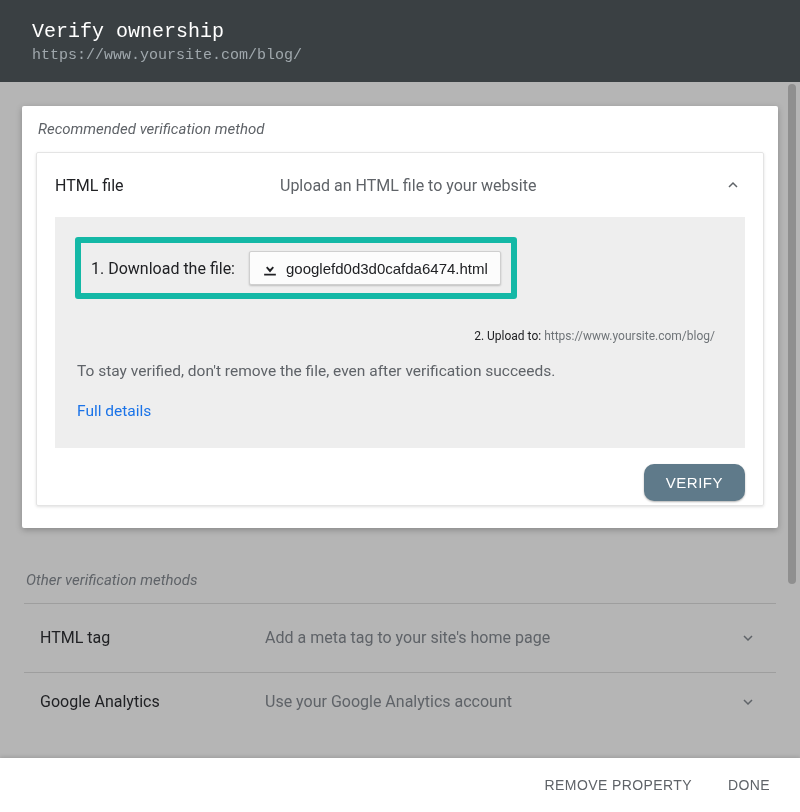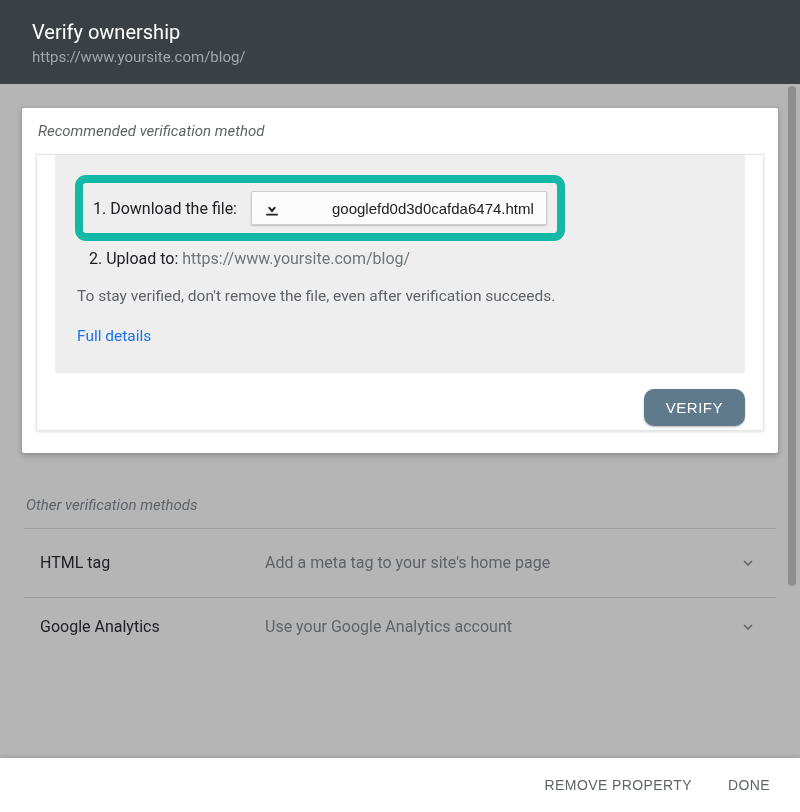--- a/index.html
+++ b/index.html
@@ -9,20 +9,21 @@
       width: 800px;
       height: 812px;
       overflow: hidden;
       position: relative;
     }
 
     
     .header {
       background: #3a4043;
       padding: 20px 32px 18px;
+      font-family: Liberation Mono, monospace;
     }
     .header-title {
       color: #fff;
       font-size: 20px;
       font-weight: 400;
       margin-bottom: 4px;
     }
     .header-url {
       color: #a0a8ad;
       font-size: 15px;
@@ -94,50 +95,50 @@
     .chevron svg { width: 16px; height: 16px; }
 
     .method-body {
       background: #eeeeee;
       margin: 0 18px 0 18px;
       padding: 20px 20px 28px;
     }
     .hl-row {
       display: flex;
       align-items: center;
-      border: 8px solid #14b8a6;
+      border: 6px solid #14b8a6;
       padding: 8px 10px;
-      margin-bottom: 4px;
+      margin-bottom: 26px;
       width: fit-content;
-      border-radius: 11px;
+      border-radius: 3px;
     }
     .step-label {
       color: #202124;
       font-size: 16px;
       margin-right: 14px;
     }
     .dl-btn {
       background: #fcfcfc;
       border: 1px solid #cfcfcf;
       border-radius: 2px;
       padding: 6px 12px 6px 10px;
       display: flex;
       align-items: center;
       box-shadow: 0 1px 2px rgba(0,0,0,0.2);
       cursor: pointer;
       color: #202124;
       font-size: 15px;
       font-weight: 500;
-      gap: 44px;
     }
     .dl-btn .dl-icon { width: 20px; height: 20px; margin-right: 6px; }
     .step2 {
       color: #202124;
-      font-size: 16px;
+      font-size: 12px;
       padding: 4px 10px 18px 14px;
+      text-align: right;
     }
     .step2 .muted { color: #6f7478; }
     .note {
       color: #5f6368;
       font-size: 15.5px;
       padding: 0 10px 18px 2px;
       line-height: 1.4;
     }
     .details-link {
       color: #1a73e8;
@@ -218,20 +219,29 @@
   <div class="header-title">Verify ownership</div>
   <div class="header-url">https://www.yoursite.com/blog/</div>
 </div>
 
 <div class="body-area">
 
   <div class="rec-card">
     <div class="section-label">Recommended verification method</div>
 
     <div class="rec-inner">
+      <div class="method-header">
+        <div class="method-name">HTML file</div>
+        <div class="method-desc">Upload an HTML file to your website</div>
+        <div class="chevron">
+          <svg viewBox="0 0 24 24" fill="none" stroke="currentColor" stroke-width="2.2">
+              <polyline points="6 15 12 9 18 15"></polyline>
+            </svg>
+        </div>
+      </div>
 
       <div class="method-body">
         <div class="hl-row">
           <span class="step-label">1. Download the file:</span>
           <button class="dl-btn">
             <span class="dl-icon">
               <svg viewBox="0 0 24 24" fill="currentColor">
                   <path d="M12 3v10.586l3.293-3.293 1.414 1.414L12 17.414l-4.707-5.707 1.414-1.414L12 13.586V3h0zM5 19h14v2H5v-2z"></path>
                 </svg>
             </span>

